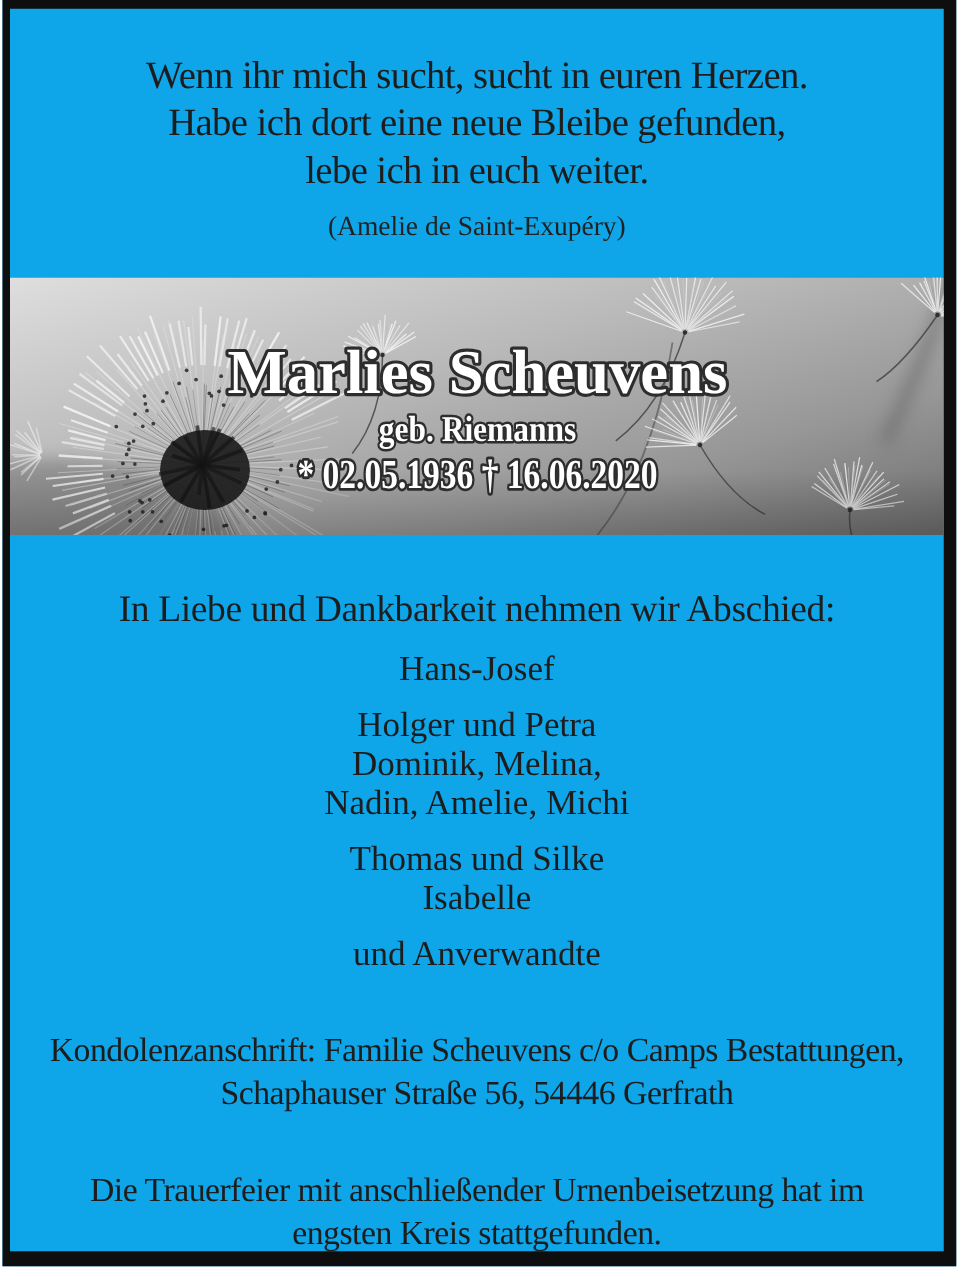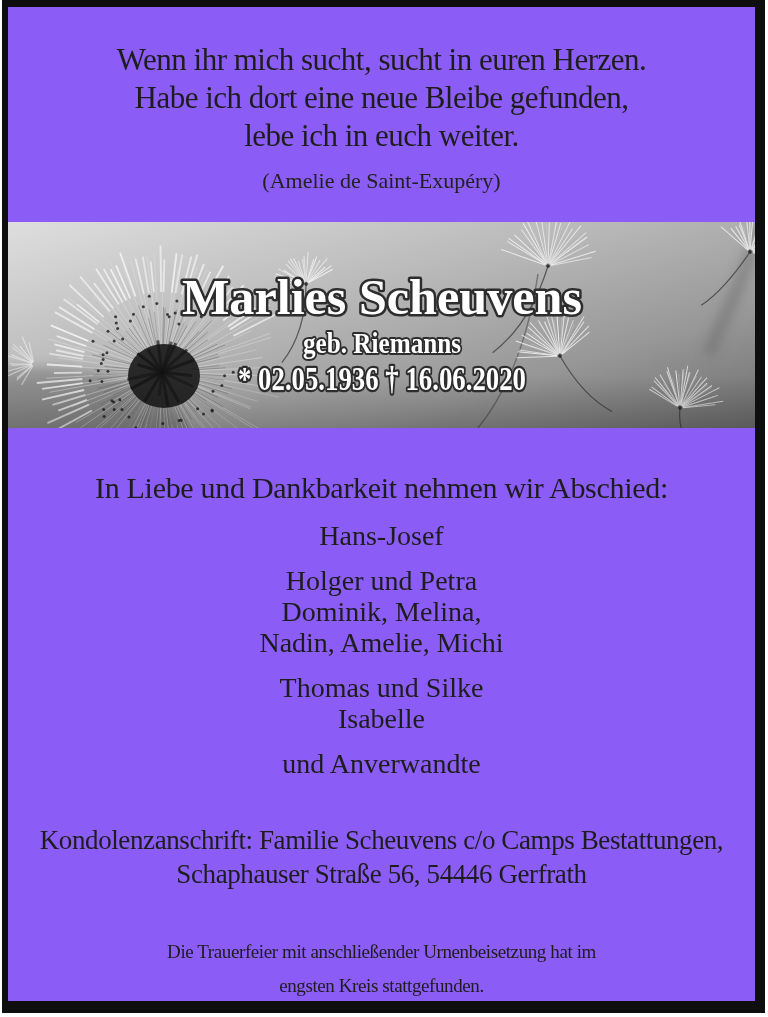--- a/index.html
+++ b/index.html
@@ -3,36 +3,36 @@
 <meta charset="utf-8">
 <style>
   html,body{margin:0;padding:0;background:#ffffff;}
   body{width:768px;height:1017px;overflow:hidden;font-family:"Liberation Serif",serif;}
   .frame{
     box-sizing:border-box;
     width:763px;height:1013px;
     margin:0 3px 4px 2px;
     border-style:solid;border-color:#0e0e0e;
     border-width:7px 10px 12px 6px;
-    background:#8b5cf6;
+    background:#0ea5e9;
     color:#1d1d1d;
     text-align:center;
     overflow:hidden;
   }
   .quote{margin-top:34px;font-size:31px;line-height:38px;letter-spacing:-0.5px;}
   .quote div{white-space:nowrap;}
   .attribution{margin-top:12px;font-size:22px;line-height:28px;color:#222;}
   .banner{margin-top:27px;height:232px;width:100%;position:relative;}
   .banner svg{display:block;}
   .intro{margin-top:16px;font-size:30px;line-height:36px;letter-spacing:-0.3px;white-space:nowrap;}
   .group{margin-top:14px;font-size:28px;line-height:31px;}
   .group div{white-space:nowrap;}
   .condolence{margin-top:44px;font-size:27px;line-height:34px;letter-spacing:-0.4px;}
   .condolence div{white-space:nowrap;}
-  .funeral{margin-top:44px;font-size:19px;line-height:34px;letter-spacing:-0.4px;}
+  .funeral{margin-top:44px;font-size:27px;line-height:34px;letter-spacing:-0.4px;}
   .funeral div{white-space:nowrap;}
 </style>
 </head>
 <body>
 
 <div class="frame">
 
   <div class="quote">
     <div>Wenn ihr mich sucht, sucht in euren Herzen.</div>
     <div>Habe ich dort eine neue Bleibe gefunden,</div>

